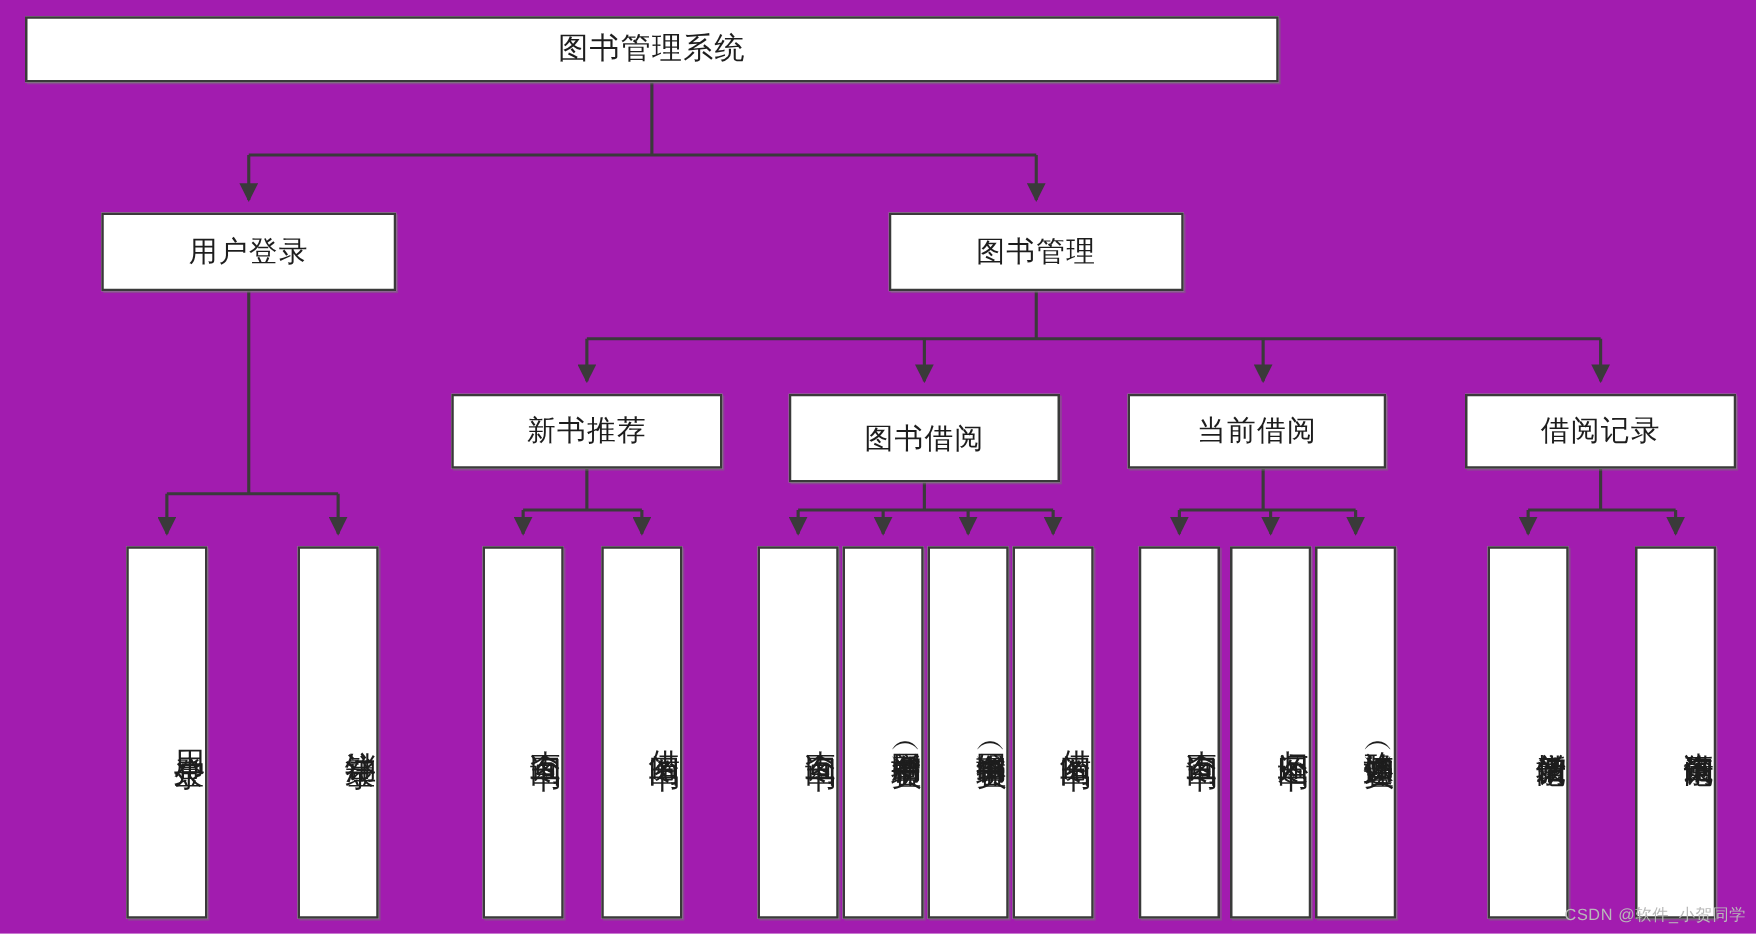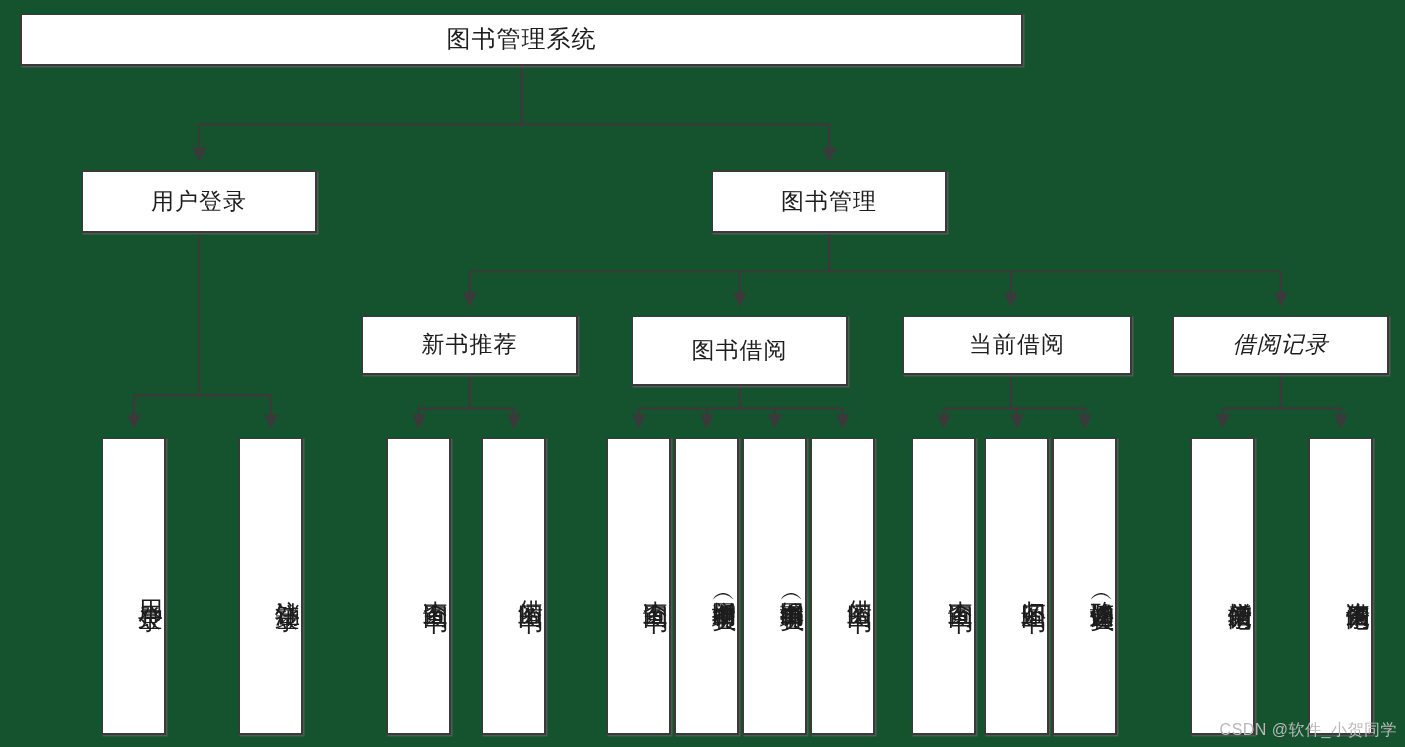--- a/index.html
+++ b/index.html
@@ -7,21 +7,21 @@
     padding: 0;
     background: #ffffff;
   }
   body {
     font-family: "Liberation Sans", "DejaVu Sans", sans-serif;
   }
   #canvas {
     position: relative;
     width: 1405px;
     height: 747px;
-    background: #14532d;
+    background: #a21caf;
     overflow: hidden;
   }
   #wires {
     position: absolute;
     left: 0;
     top: 0;
     width: 1405px;
     height: 747px;
     pointer-events: none;
   }
@@ -57,21 +57,21 @@
     justify-content: center;
   }
   .node.v.tall {
     font-size: 24px;
     letter-spacing: 1px;
   }
   .watermark {
     position: absolute;
     right: 8px;
     bottom: 6px;
-    font-size: 16px;
+    font-size: 13px;
     color: #b9b9b9;
     white-space: nowrap;
     letter-spacing: 0.5px;
   }
 </style>
 </head>
 <body>
 
 <div id="canvas">
 
@@ -125,22 +125,22 @@
     </g>
   </svg>
 
   <div class="node h root" id="n-root" style="left: 20px; top: 13px; width: 1003px; height: 53px;">图书管理系统</div>
 
   <div class="node h" id="n-l2-0" style="left: 81px; top: 170px; width: 236px; height: 63px;">用户登录</div>
   <div class="node h" id="n-l3-0" style="left: 361px; top: 315px; width: 217px; height: 60px;">新书推荐</div>
 
   <div class="node h" id="n-l2-1" style="left: 711px; top: 170px; width: 236px; height: 63px;">图书管理</div>
   <div class="node h" id="n-l3-1" style="left: 631px; top: 315px; width: 217px; height: 71px;">图书借阅</div>
-  <div class="node h" id="n-l3-2" style="left: 902px; top: 315px; width: 230px; height: 60px;">当前借阅</div>
-  <div class="node h" id="n-l3-3" style="left: 1172px; top: 315px; width: 217px; height: 60px; font-style: italic;">借阅记录</div>
+  <div class="node h" id="n-l3-2" style="left: 902px; top: 315px; width: 207px; height: 60px;">当前借阅</div>
+  <div class="node h" id="n-l3-3" style="left: 1172px; top: 315px; width: 217px; height: 60px;">借阅记录</div>
 
   <div class="node v" id="n-lf-0" style="left: 101px; top: 437px; width: 65px; height: 298px;">用户登录</div>
   <div class="node v" id="n-lf-1" style="left: 238px; top: 437px; width: 65px; height: 298px;">注销登录</div>
   <div class="node v" id="n-lf-2" style="left: 386px; top: 437px; width: 65px; height: 298px;">查询图书</div>
   <div class="node v" id="n-lf-3" style="left: 481px; top: 437px; width: 65px; height: 298px;">借阅图书</div>
   <div class="node v" id="n-lf-4" style="left: 606px; top: 437px; width: 65px; height: 298px;">查询图书</div>
   <div class="node v tall" id="n-lf-5" style="left: 674px; top: 437px; width: 65px; height: 298px;">新增图书（管理员）</div>
   <div class="node v tall" id="n-lf-6" style="left: 742px; top: 437px; width: 65px; height: 298px;">编辑图书（管理员）</div>
   <div class="node v" id="n-lf-7" style="left: 810px; top: 437px; width: 65px; height: 298px;">借阅图书</div>
   <div class="node v" id="n-lf-8" style="left: 911px; top: 437px; width: 65px; height: 298px;">查询图书</div>

